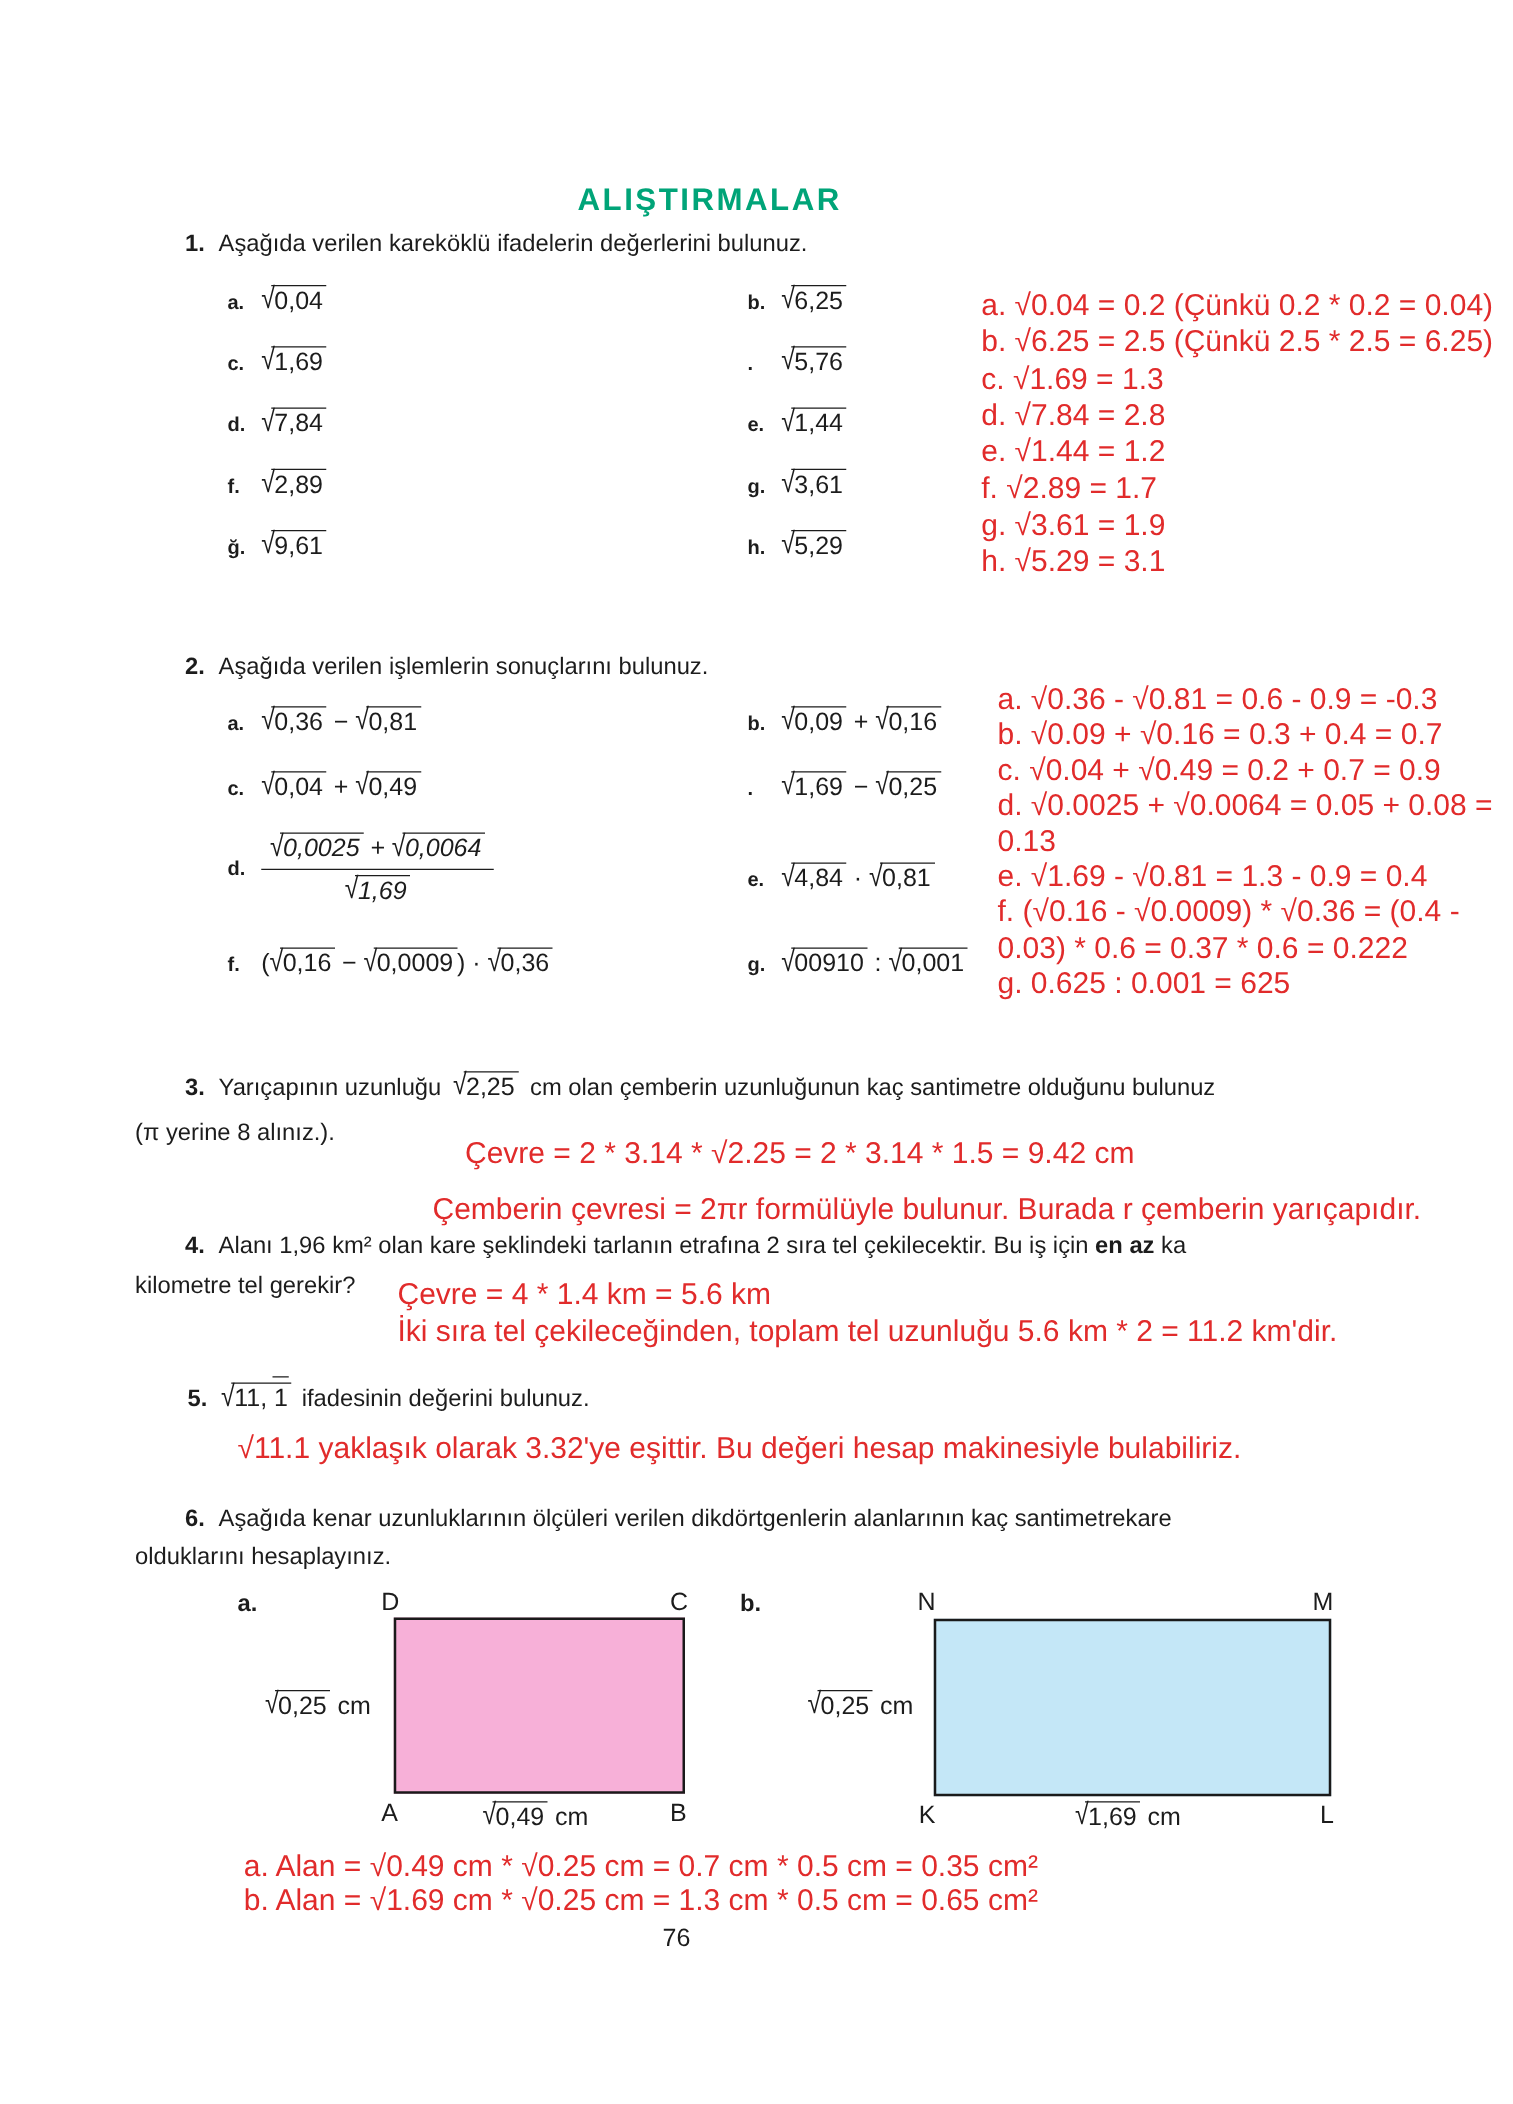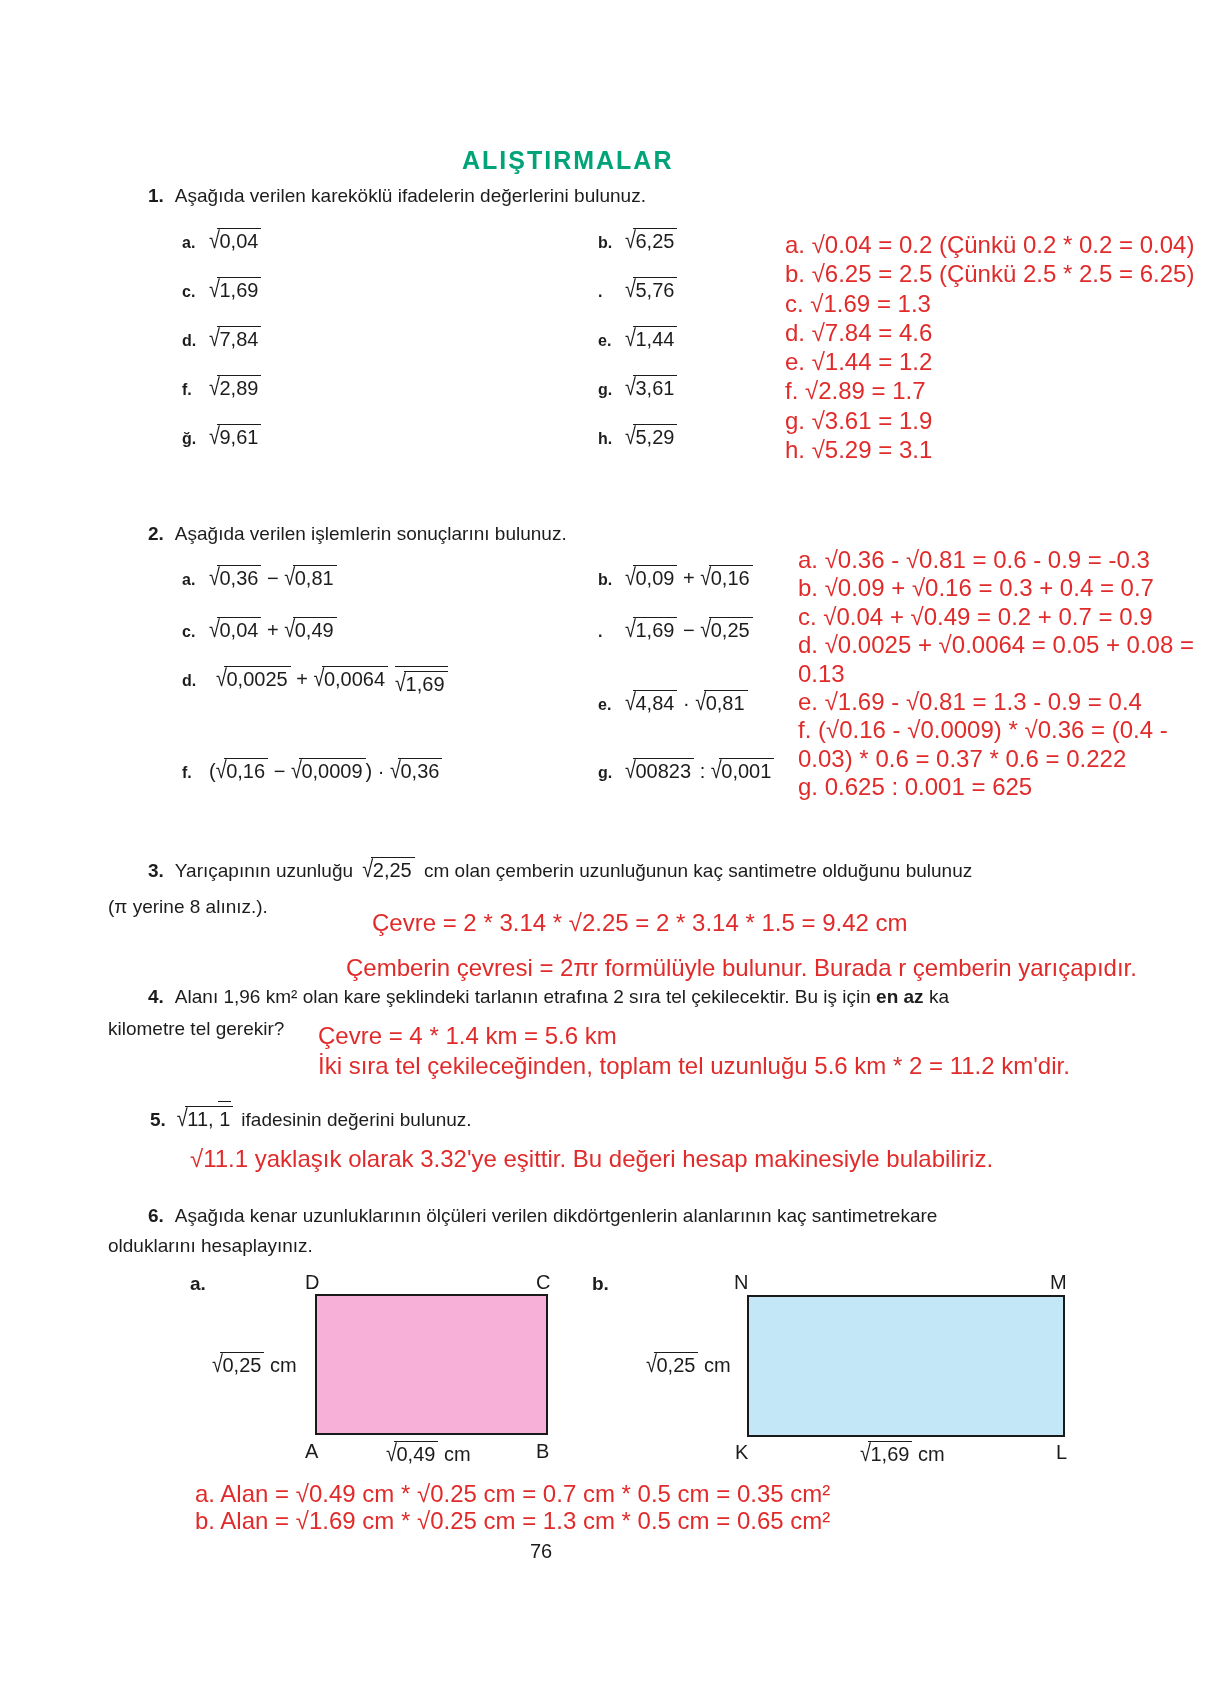--- a/index.html
+++ b/index.html
@@ -9,21 +9,21 @@
   .title{font-size:25px;font-weight:bold;letter-spacing:2px;color:var(--title-green,#00a478);}
   .qline{font-size:19px;}
   .qn{font-weight:bold;margin-right:11px;}
   .ltr{font-weight:bold;display:inline-block;min-width:27px;}
   .math{font-size:20px;}
   .rad{white-space:nowrap;}
   .rad .sym{display:inline-block;transform:scaleY(1.18);transform-origin:0 88%;margin-right:-2.5px;}
   .rad .bar{display:inline-block;border-top:1.7px solid currentColor;padding:1px 3px 0 2px;}
   .rep{position:relative;}
   .rep::after{content:'';position:absolute;left:-1px;right:-1px;top:-7px;border-top:1.7px solid currentColor;}
-  .frac{display:inline-flex;flex-direction:row;text-align:center;vertical-align:middle;}
+  .frac{display:inline-flex;flex-direction:column;text-align:center;vertical-align:middle;font-style:italic;}
   .frac .fnum{padding:0 7px 4px;}
   .frac .fden{border-top:1.8px solid currentColor;align-self:stretch;padding-top:4px;}
   .item{display:flex;align-items:baseline;}
   .item.center{align-items:center;}
   .ans{color:var(--answer-red,#e12b2b);font-size:24px;}
   .ansline{white-space:nowrap;}
   .rect{position:absolute;border:2.5px solid #1a1a1a;box-sizing:border-box;}
   .rect-a{background:var(--rect-pink,#f7b0d8);}
   .rect-b{background:var(--rect-blue,#c4e7f7);}
   .corner{font-size:20px;}
@@ -79,21 +79,21 @@
     </div>
   <div class="abs item" style="left:598px;top:424px">
       <span class="ltr">h.</span>
       <span class="math"><span class="rad"><span class="sym">√</span><span class="bar">5,29</span></span></span>
     </div>
 
   <div class="abs ans" style="left:785px;top:230px;line-height:29.3px">
     <div class="ansline">a. √0.04 = 0.2 (Çünkü 0.2 * 0.2 = 0.04)</div>
     <div class="ansline">b. √6.25 = 2.5 (Çünkü 2.5 * 2.5 = 6.25)</div>
     <div class="ansline">c. √1.69 = 1.3</div>
-    <div class="ansline">d. √7.84 = 4.6</div>
+    <div class="ansline">d. √7.84 = 2.8</div>
     <div class="ansline">e. √1.44 = 1.2</div>
     <div class="ansline">f. √2.89 = 1.7</div>
     <div class="ansline">g. √3.61 = 1.9</div>
     <div class="ansline">h. √5.29 = 3.1</div>
   </div>
 
   <div class="abs qline" style="left:148px;top:523px">
     <span class="qn">2.</span><span>Aşağıda verilen işlemlerin sonuçlarını bulunuz.</span>
   </div>
 
@@ -126,21 +126,21 @@
   <div class="abs item" style="left:598px;top:617px">
       <span class="ltr">.</span>
       <span class="math"><span class="rad"><span class="sym">√</span><span class="bar">1,69</span></span> − <span class="rad"><span class="sym">√</span><span class="bar">0,25</span></span></span>
     </div>
   <div class="abs item" style="left:598px;top:690px">
       <span class="ltr">e.</span>
       <span class="math"><span class="rad"><span class="sym">√</span><span class="bar">4,84</span></span> · <span class="rad"><span class="sym">√</span><span class="bar">0,81</span></span></span>
     </div>
   <div class="abs item" style="left:598px;top:758px">
       <span class="ltr">g.</span>
-      <span class="math"><span class="rad"><span class="sym">√</span><span class="bar">00823</span></span> : <span class="rad"><span class="sym">√</span><span class="bar">0,001</span></span></span>
+      <span class="math"><span class="rad"><span class="sym">√</span><span class="bar">00910</span></span> : <span class="rad"><span class="sym">√</span><span class="bar">0,001</span></span></span>
     </div>
 
   <div class="abs ans" style="left:798px;top:546px;line-height:28.4px">
     <div class="ansline">a. √0.36 - √0.81 = 0.6 - 0.9 = -0.3</div>
     <div class="ansline">b. √0.09 + √0.16 = 0.3 + 0.4 = 0.7</div>
     <div class="ansline">c. √0.04 + √0.49 = 0.2 + 0.7 = 0.9</div>
     <div class="ansline">d. √0.0025 + √0.0064 = 0.05 + 0.08 =</div>
     <div class="ansline">0.13</div>
     <div class="ansline">e. √1.69 - √0.81 = 1.3 - 0.9 = 0.4</div>
     <div class="ansline">f. (√0.16 - √0.0009) * √0.36 = (0.4 -</div>

